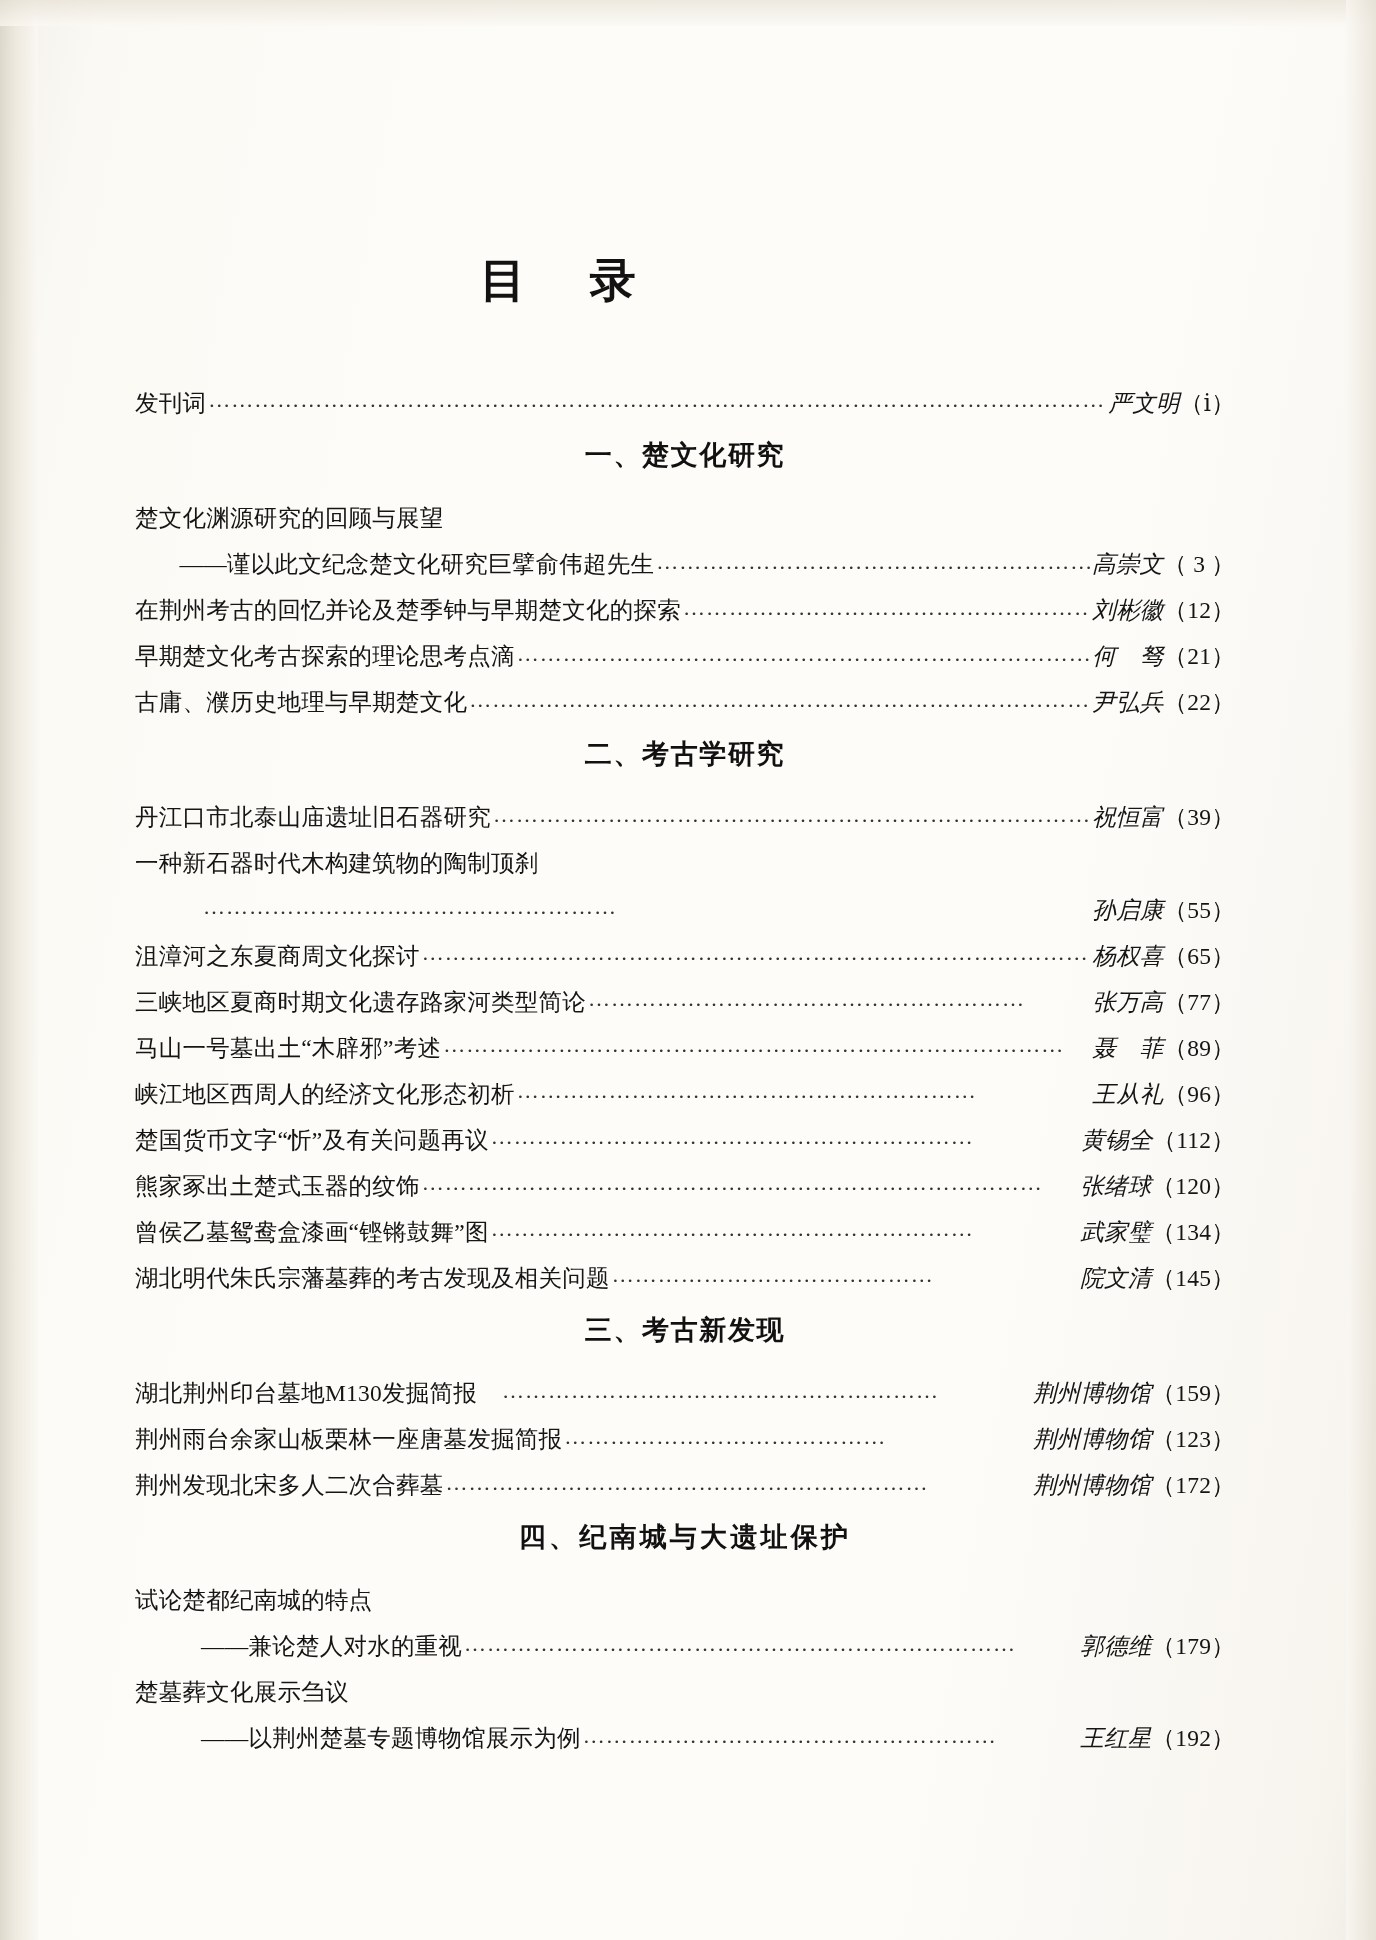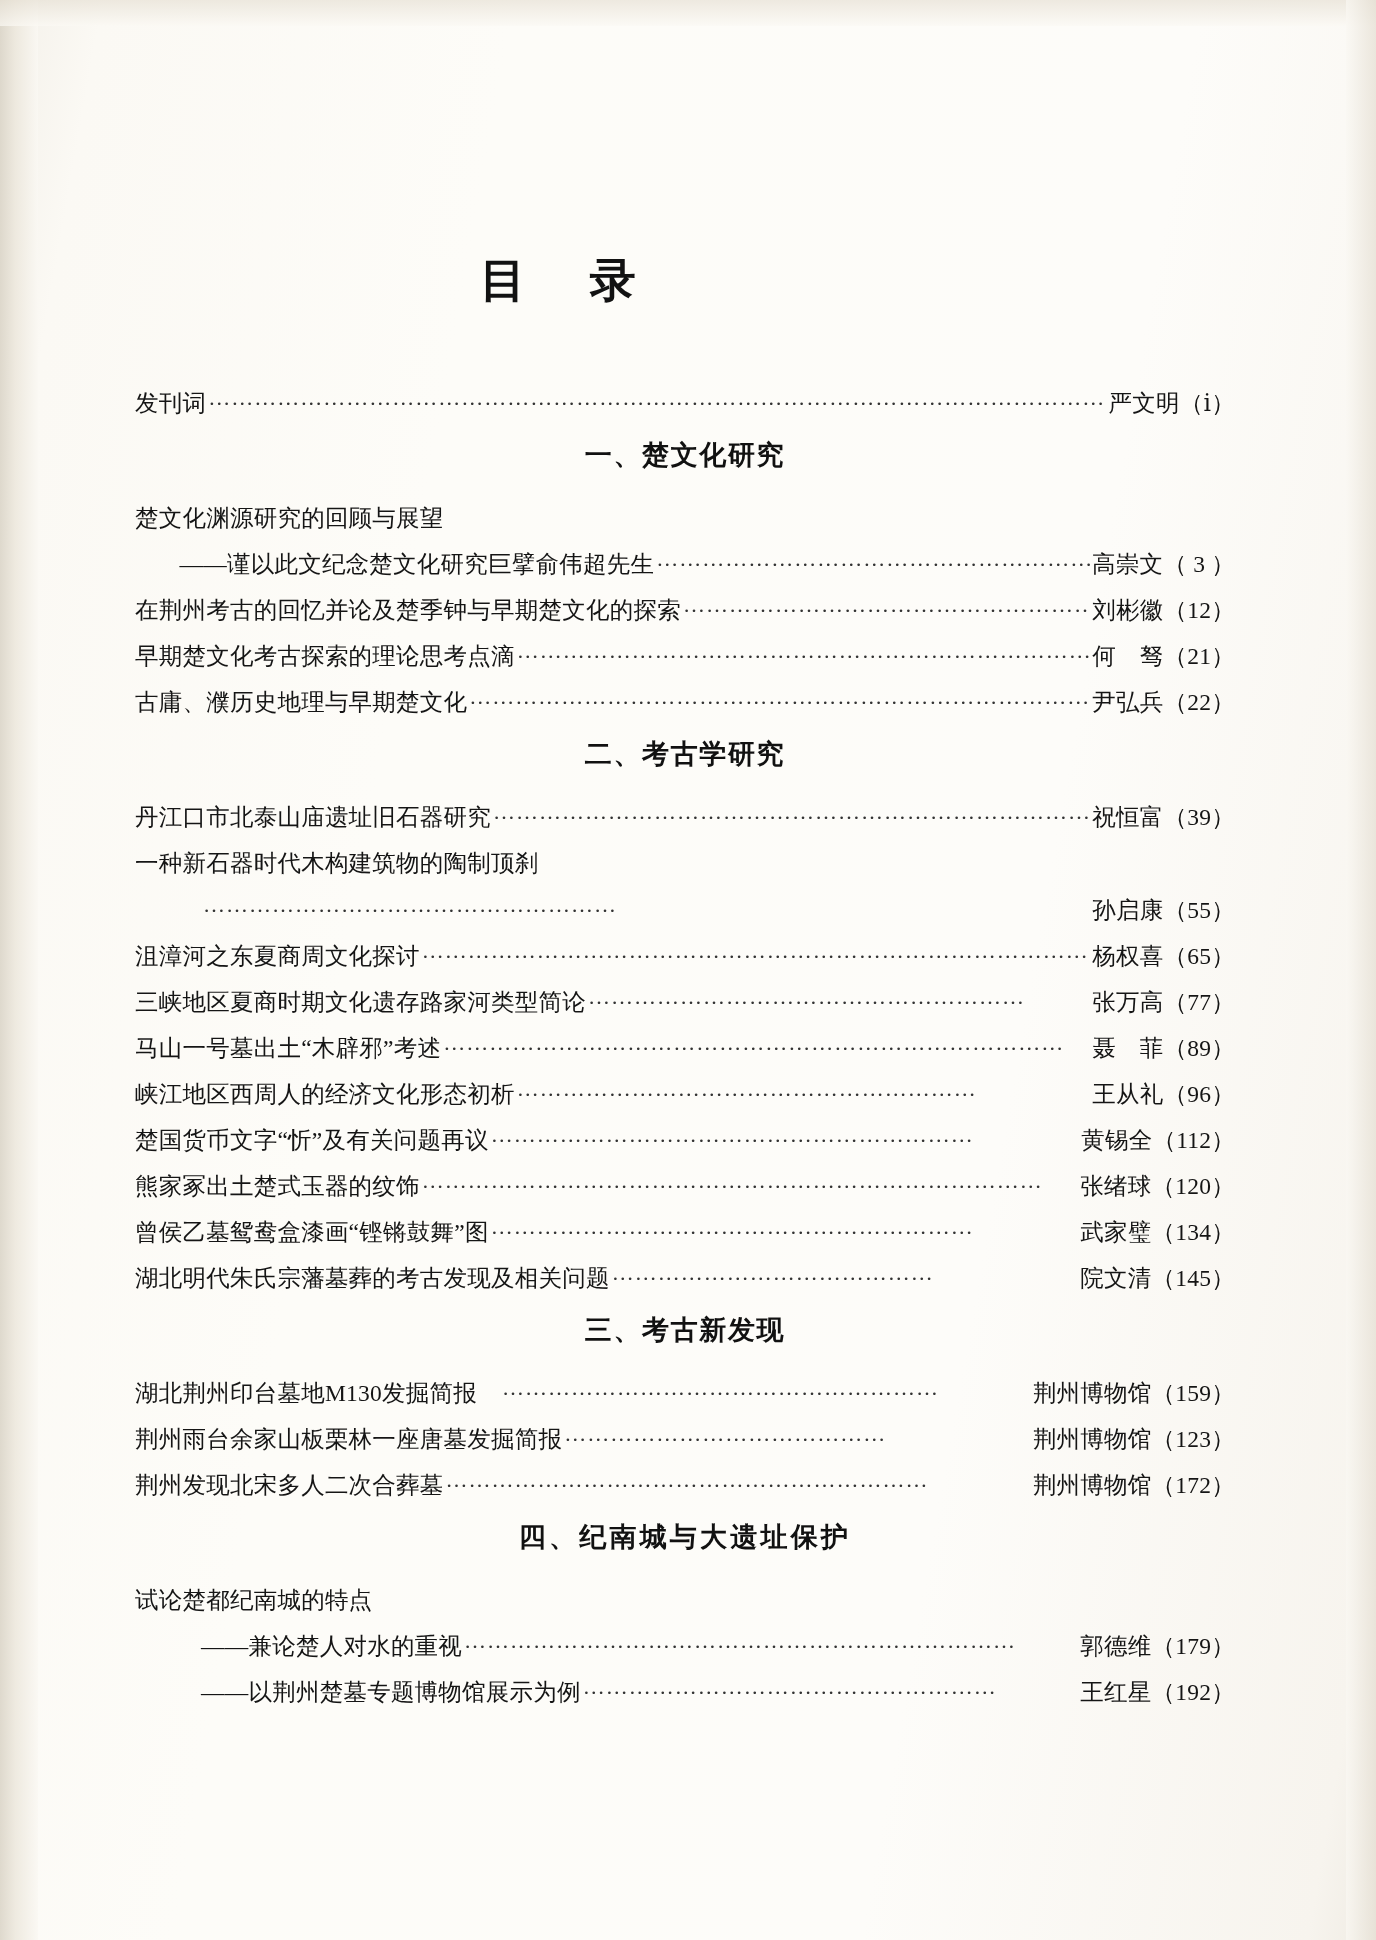--- a/index.html
+++ b/index.html
@@ -71,21 +71,21 @@
     margin: 15px 0 26px 0;
     letter-spacing: 0.06em;
     color: #111;
     font-family: "DejaVu Sans", "Liberation Sans", sans-serif;
   }
   .section-heading.wide { letter-spacing: 0.12em; }
 
   
   .entry {
     display: flex;
-    align-items: flex-start;
+    align-items: flex-end;
     font-size: 23.5px;
     line-height: 1.62;
     margin: 8px 0 5px 0;
     white-space: nowrap;
     color: #151515;
   }
   .entry .etitle {
     flex: 0 0 auto;
     letter-spacing: 0.01em;
   }
@@ -99,21 +99,21 @@
     font-size: 22px;
     letter-spacing: 1px;
     color: #333;
   }
   .entry .meta {
     flex: 0 0 auto;
     text-align: right;
     letter-spacing: 0.01em;
     min-width: 0;
   }
-  .entry .author { display: inline-block; }
+  .entry .author { display: inline-block; font-style: italic; }
   .entry .page-no { display: inline-block; }
 
   .foot-space { height: 10px; }
 </style>
 </head>
 <body>
 
 <div class="page">
   <div class="edge-left"></div>
   <div class="edge-top"></div>
@@ -277,20 +277,24 @@
 
     </div>
     <div class="entry">
       <span class="indent"></span>
       <span class="etitle">——兼论楚人对水的重视</span>
       <span class="leader">………………………………………………………………</span>
       <span class="meta">
         <span class="author">郭德维</span><span class="page-no">（179）</span>
       </span>
     </div>
+    <div class="entry plain">
+      <span class="etitle">楚墓葬文化展示刍议</span>
+
+    </div>
     <div class="entry">
       <span class="indent"></span>
       <span class="etitle">——以荆州楚墓专题博物馆展示为例</span>
       <span class="leader">………………………………………………</span>
       <span class="meta">
         <span class="author">王红星</span><span class="page-no">（192）</span>
       </span>
     </div>
 
     <div class="foot-space"></div>

